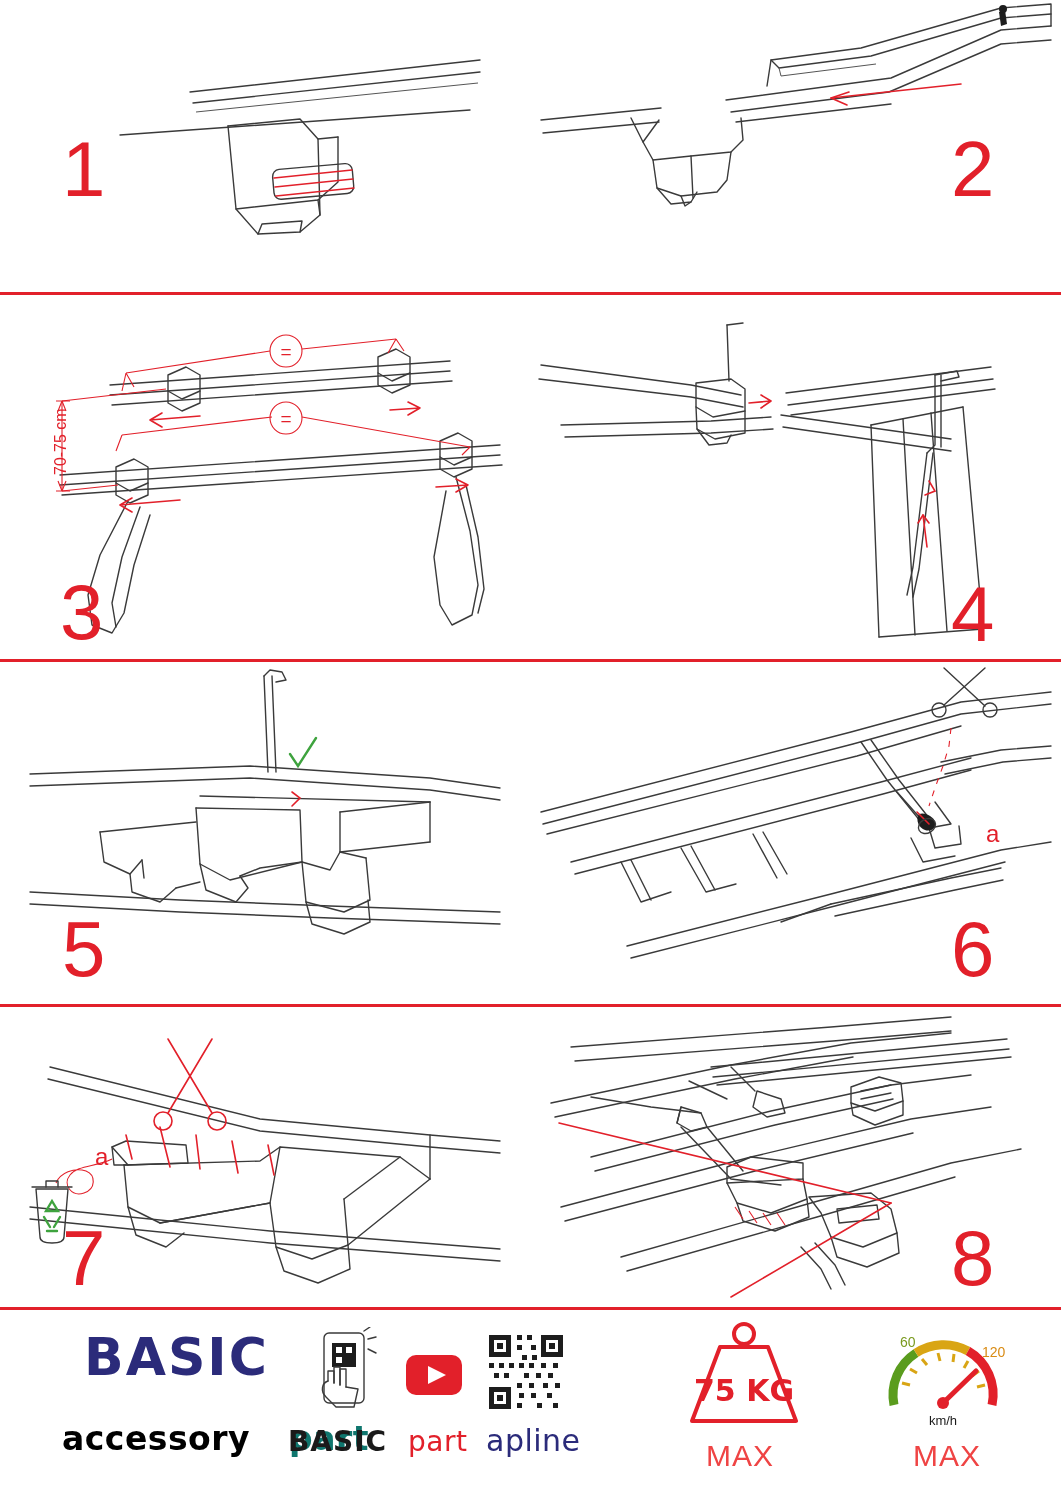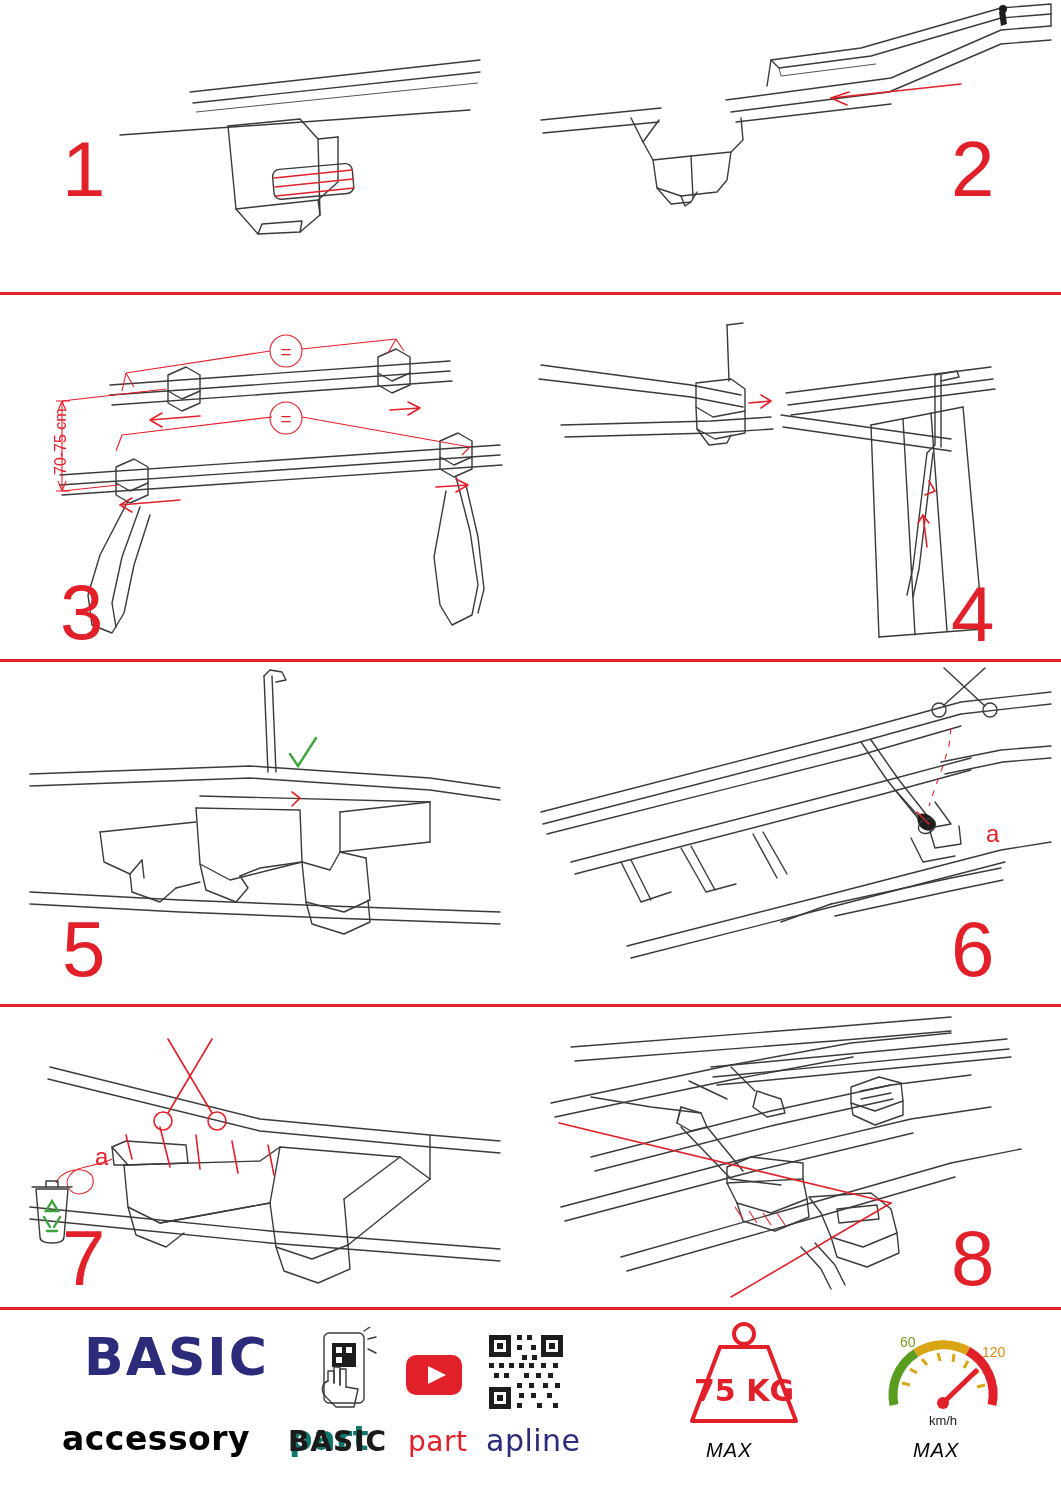--- a/index.html
+++ b/index.html
@@ -84,24 +84,23 @@
     left: 486px; top: 116px;
     font-family: "DejaVu Sans", sans-serif;
     font-size: 30px;
     color: #2b2b7a;
     letter-spacing: 0.5px;
   }
 
   .max-label {
     position: absolute;
     font-family: "Liberation Sans", sans-serif;
-    font-size: 20px;
-    color: #000000;
+    font-size: 30px;
+    color: #ef4444;
     letter-spacing: 1px;
-    font-style: italic;
   }
   .kg-text {
     font-family: "DejaVu Sans", sans-serif;
     font-size: 30px;
     font-weight: bold;
     fill: #e2202a;
   }
   .kmh-text {
     font-family: "Liberation Sans", sans-serif;
     font-size: 13px;

